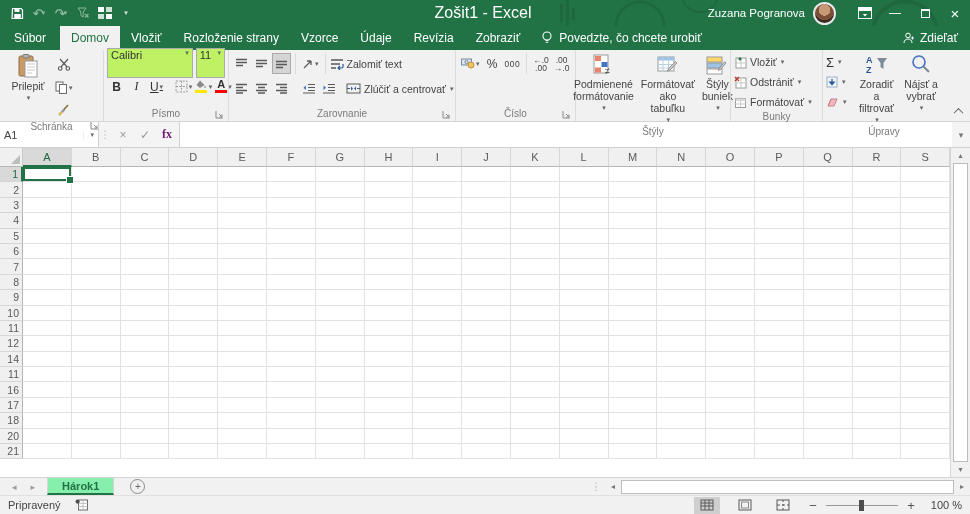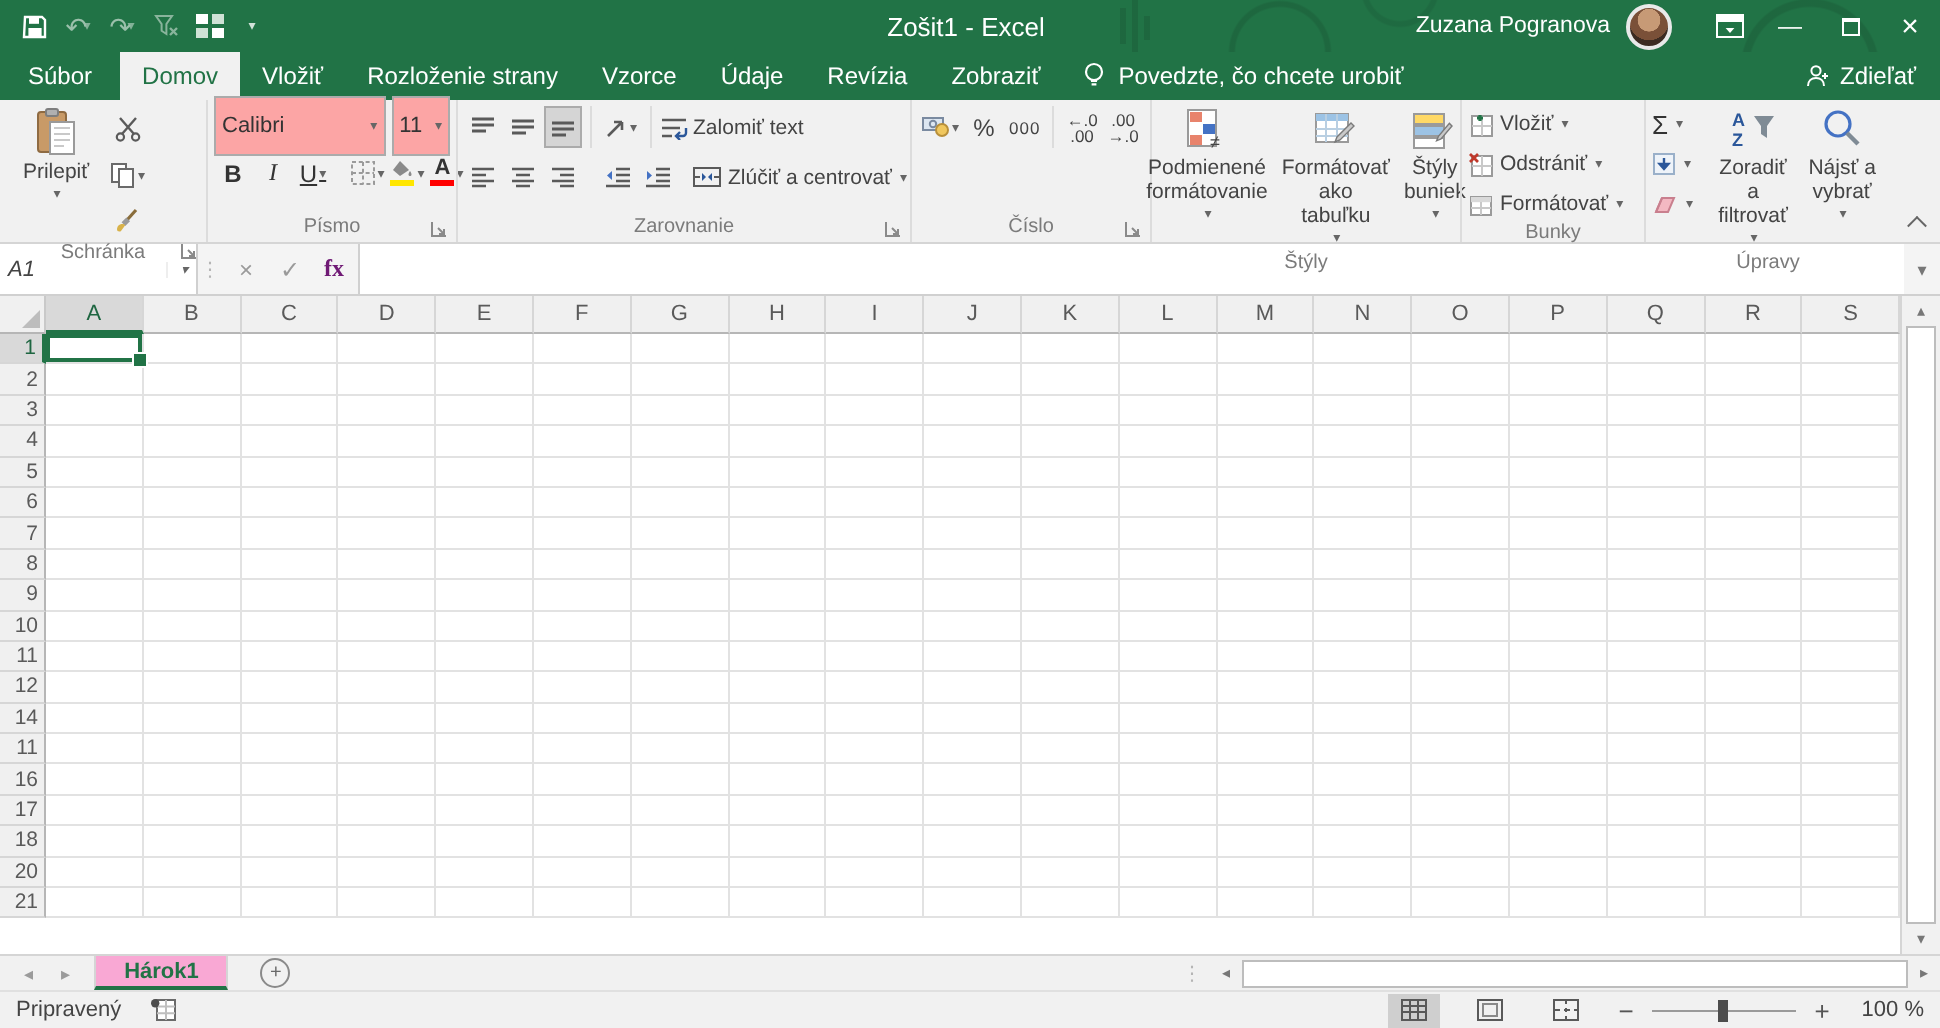--- a/index.html
+++ b/index.html
@@ -12,21 +12,21 @@
     radial-gradient(circle at 640px 26px, transparent 22px, rgba(0,0,0,.10) 23px, rgba(0,0,0,.10) 25px, transparent 26px) no-repeat,
     radial-gradient(circle at 905px 34px, transparent 30px, rgba(0,0,0,.10) 31px, rgba(0,0,0,.10) 34px, transparent 35px) no-repeat,
     radial-gradient(circle at 700px -6px, transparent 16px, rgba(0,0,0,.08) 17px, rgba(0,0,0,.08) 19px, transparent 20px) no-repeat,
     linear-gradient(rgba(0,0,0,.10),rgba(0,0,0,.10)) 560px 4px / 3px 18px no-repeat,
     linear-gradient(rgba(0,0,0,.10),rgba(0,0,0,.10)) 566px 0px / 3px 26px no-repeat,
     linear-gradient(rgba(0,0,0,.10),rgba(0,0,0,.10)) 572px 8px / 3px 12px no-repeat;}
   .qat{display:flex;align-items:center;gap:4px;padding-left:8px;z-index:1;}
   .qat .qbtn{display:flex;align-items:center;justify-content:center;min-width:18px;height:20px;font-size:13px;}
   .qat .dim{opacity:.55;}
   .qat .mini-car{font-size:7px;margin-left:-2px;opacity:.8;}
-  .tb-title{position:absolute;left:0;right:4px;text-align:center;font-size:13px;z-index:0;}
+  .tb-title{position:absolute;left:0;right:4px;text-align:center;font-size:16px;z-index:0;}
   .tb-right{margin-left:auto;display:flex;align-items:center;gap:0;z-index:1;}
   .user-name{font-size:11.5px;margin-right:8px;}
   .avatar{width:19px;height:19px;border-radius:50%;border:2px solid #e9e9e9;margin-right:14px;
           background:radial-gradient(circle at 50% 32%, #c79a76 0 35%, #7a5038 36% 62%, #3c2b22 63% 100%);}
   .winbtn{width:30px;height:26px;display:flex;align-items:center;justify-content:center;font-size:12px;}
   .restore-glyph{position:relative;width:9px;height:9px;}
   .restore-glyph .r1{position:absolute;right:0;top:0;width:7px;height:6px;border:1px solid #fff;}
   .restore-glyph .r2{position:absolute;left:0;bottom:0;width:7px;height:6px;border:1px solid #fff;background:#217346;}
   
   .tabrow{height:24px;background:#217346;display:flex;align-items:stretch;color:#fff;}
@@ -43,37 +43,37 @@
   .g-label{height:15px;display:flex;align-items:center;justify-content:center;color:#7b7b7b;font-size:10px;position:relative;}
   .dlg{position:absolute;right:1px;bottom:2px;width:10px;height:10px;display:flex;align-items:center;justify-content:center;}
   .col2{display:flex;flex-direction:column;justify-content:flex-start;gap:2px;}
   .row-line{display:flex;align-items:center;gap:1px;height:23px;}
   .btn{display:flex;align-items:center;justify-content:center;min-width:19px;height:21px;padding:0 1px;border:1px solid transparent;box-sizing:border-box;}
   .btn.sel{background:#d5d5d5;border-color:#ababab;}
   .car{font-size:7px;color:#666;margin-left:1px;}
   .vsep{width:1px;background:#dcdcdc;align-self:stretch;margin:1px 3px;}
   .bigbtn{display:flex;flex-direction:column;align-items:center;justify-content:flex-start;padding:2px 3px 0 3px;text-align:center;line-height:12px;font-size:10.5px;color:#444;}
   .bigbtn .lab{margin-top:2px;}
-  .combo{background:#fca5a5;border:1px solid #ababab;height:30px;display:flex;align-items:center;padding:0 3px;box-sizing:border-box;font-size:11px;color:#333;}
+  .combo{background:#bef264;border:1px solid #ababab;height:30px;display:flex;padding:0 3px;box-sizing:border-box;font-size:11px;color:#333;}
   .combo .car{margin-left:auto;}
   .fontname{width:88px;}
   .fontsize{width:30px;margin-left:2px;}
   .numfmt{width:106px;}
   .bld{font-weight:bold;font-size:12px;color:#333;}
   .itl{font-style:italic;font-family:"Liberation Serif",serif;font-size:12px;color:#333;}
   .unl{text-decoration:underline;font-size:12px;color:#333;}
   .colorbar{display:flex;flex-direction:column;align-items:center;line-height:10px;}
   .colorbar .bar{width:12px;height:3px;margin-top:1px;}
   .stackbtn{display:flex;align-items:center;gap:3px;height:18px;font-size:10.5px;color:#444;white-space:nowrap;}
   .ribbon-collapse{position:absolute;right:7px;bottom:5px;width:8px;height:8px;}
   .ribbon-collapse i{display:block;width:6px;height:6px;border-left:1.5px solid #666;border-top:1.5px solid #666;transform:rotate(45deg) translate(1px,1px);}
   .tinytxt{font-size:8.5px;color:#444;line-height:8px;text-align:center;}
   
   .fbar{height:26px;background:#f4f4f4;display:flex;align-items:stretch;border-bottom:1px solid #d0d0d0;box-sizing:border-box;}
-  .namebox{width:99px;background:#fff;border-right:1px solid #d0d0d0;display:flex;align-items:center;padding:1px 4px;box-sizing:border-box;font-style:italic;}
+  .namebox{width:99px;background:#fff;border-right:1px solid #d0d0d0;display:flex;align-items:center;padding:1px 4px;box-sizing:border-box;}
   .namebox .nb-car{margin-left:auto;font-size:7px;color:#666;padding-left:6px;border-left:1px solid #eee;}
   .fsplit{width:12px;display:flex;align-items:center;justify-content:center;color:#b5b5b5;font-size:10px;}
   .fbtns{display:flex;align-items:center;gap:2px;padding:0 2px;}
   .fbtn{width:20px;height:20px;display:flex;align-items:center;justify-content:center;color:#9a9a9a;font-size:12px;}
   .fbtn.fx{color:#701a75;font-family:"Liberation Serif",serif;font-weight:bold;}
   .finput{flex:1;background:#fff;border-left:1px solid #d0d0d0;}
   .fexpand{width:18px;display:flex;align-items:center;justify-content:center;color:#777;background:#f4f4f4;font-size:9px;}
   
   .gridwrap{height:329px;display:flex;flex-direction:column;position:relative;overflow:hidden;background:#fff;}
   .hdr-row{display:flex;height:19px;flex:0 0 19px;}
@@ -87,21 +87,21 @@
   .row-h.sel{background:#d9d9d9;border-right:2px solid #217346;color:#1e6641;}
   .cell{flex:1;border-right:1px solid #e2e2e2;border-bottom:1px solid #e2e2e2;box-sizing:border-box;position:relative;background:#fff;}
   .cell.active{box-shadow:inset 0 0 0 2px #217346;z-index:2;}
   .fill-handle{position:absolute;right:-3px;bottom:-3px;width:6px;height:6px;background:#217346;border:1px solid #fff;z-index:3;}
   .vscroll{position:absolute;top:0;right:0;width:20px;bottom:0;background:#f1f1f1;border-left:1px solid #d5d5d5;display:flex;flex-direction:column;box-sizing:border-box;}
   .vs-arrow{height:15px;display:flex;align-items:center;justify-content:center;color:#777;font-size:8px;}
   .vs-thumb{flex:1;margin:0 2px;background:#fff;border:1px solid #bdbdbd;}
   
   .sheetbar{height:18px;background:#f1f1f1;border-top:1px solid #d5d5d5;display:flex;align-items:stretch;box-sizing:border-box;font-size:11px;}
   .nav-arrows{display:flex;align-items:center;gap:14px;padding:0 12px;color:#9b9b9b;font-size:9px;}
-  .sheettab{display:flex;align-items:center;padding:0 14px;background:#f9a8d4;border-left:1px solid #d5d5d5;border-right:1px solid #d5d5d5;border-bottom:2px solid #217346;color:#217346;font-weight:bold;box-sizing:border-box;justify-content:flex-end;}
+  .sheettab{display:flex;align-items:center;padding:0 14px;background:#86efac;border-left:1px solid #d5d5d5;border-right:1px solid #d5d5d5;border-bottom:2px solid #217346;color:#217346;font-weight:bold;box-sizing:border-box;justify-content:flex-end;}
   .addsheet{display:flex;align-items:center;padding:0 16px;}
   .addsheet .plus{width:13px;height:13px;border-radius:50%;border:1px solid #8a8a8a;color:#6a6a6a;display:flex;align-items:center;justify-content:center;font-size:10px;line-height:10px;}
   .hsplit{display:flex;align-items:center;color:#b5b5b5;font-size:10px;padding:0 4px;margin-left:auto;}
   .hscroll{display:flex;align-items:center;width:365px;background:#f1f1f1;}
   .hs-arrow{width:16px;display:flex;align-items:center;justify-content:center;color:#777;font-size:8px;}
   .hs-thumb{flex:1;height:12px;background:#fff;border:1px solid #bdbdbd;}
   
   .statusbar{height:19px;background:#f1f1f1;border-top:1px solid #e0e0e0;display:flex;align-items:center;box-sizing:border-box;font-size:11px;color:#444;}
   .sb-ready{padding-left:8px;}
   .sb-macro{margin-left:14px;display:flex;align-items:center;}

